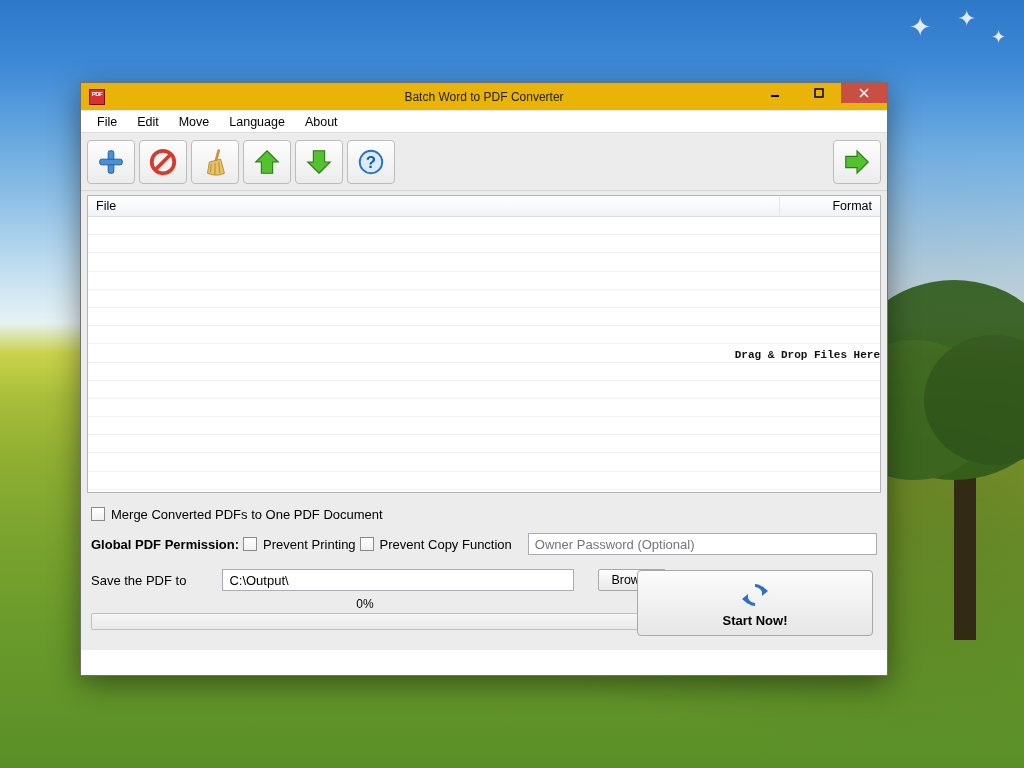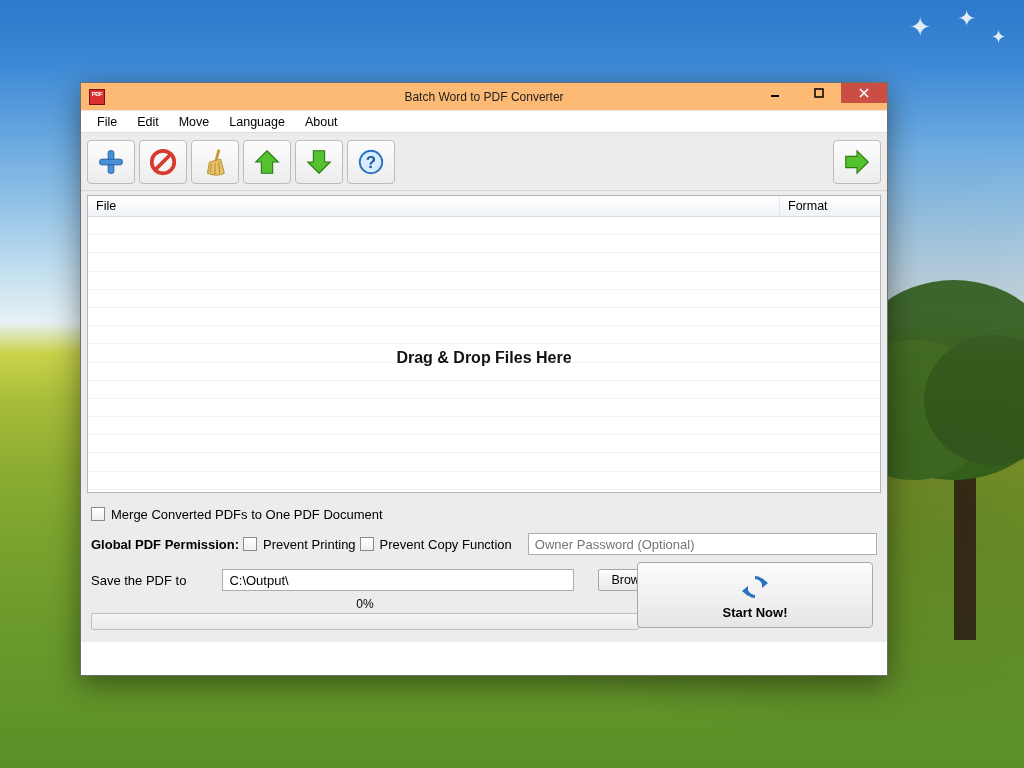--- a/index.html
+++ b/index.html
@@ -33,21 +33,21 @@
   
   .window {
     position: absolute; left: 80px; top: 82px;
     width: 808px; height: 594px;
     background: #fff;
     border: 1px solid #707070;
     box-shadow: 0 8px 28px rgba(0,0,0,0.45);
   }
   .titlebar {
     height: 28px;
-    background: #fdba74;
+    background: #eab308;
     border-bottom: 1px solid #e5e5e5;
     display: flex; align-items: center;
     position: relative;
   }
   .titlebar .appicon {
     width: 16px; height: 16px; margin: 0 6px 0 8px;
     background: #d83030; border: 1px solid #7a1010; position: relative;
   }
   .titlebar .appicon::before {
     content: "PDF"; position: absolute; top: 1px; left: 0; right: 0;
@@ -120,33 +120,34 @@
     position: relative;
     overflow: hidden;
   }
   .list-header {
     height: 21px; display: flex;
     background: linear-gradient(#fff, #eff3f7);
     border-bottom: 1px solid #d8dde3;
     font-size: 12.5px; color: #000;
   }
   .col-file { flex: 1; padding: 3px 8px; border-right: 1px solid #e4e8ec; }
-  .col-format { width: 100px; padding: 3px 8px; }
+  .col-format { width: 100px; padding: 3px 8px; text-align: right; }
   .list-body { position: absolute; top: 21px; bottom: 0; left: 0; right: 0; }
   .row { height: 18.2px; border-bottom: 1px solid #f2f2f2; }
   .drop-hint {
     position: absolute; left: 0; right: 0; top: 48%;
-    text-align: center; font-weight: bold; color: #111; font-size: 16px;
+    text-align: right; font-weight: bold; color: #111; font-size: 11px;
     pointer-events: none;
+    font-family: Liberation Mono, monospace;
   }
 
   
   .bottom {
     background: #ececec;
-    padding: 8px 10px 12px 10px;
+    padding: 8px 10px 20px 10px;
   }
   .row-line { display: flex; align-items: center; min-height: 26px; }
   .chk {
     width: 14px; height: 14px; border: 1px solid #8a8a8a;
     background: linear-gradient(#fff, #f1f1f1);
     margin-right: 6px; display: inline-block; vertical-align: middle;
   }
   .lbl { font-size: 13px; color: #000; }
   .bold { font-weight: bold; }
   .perm-row { display: flex; align-items: center; gap: 4px; margin-top: 6px; flex-wrap: nowrap;}

